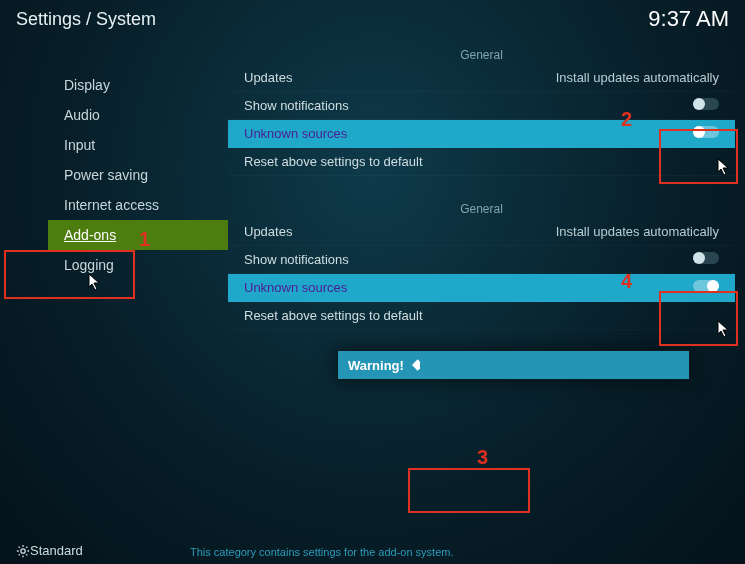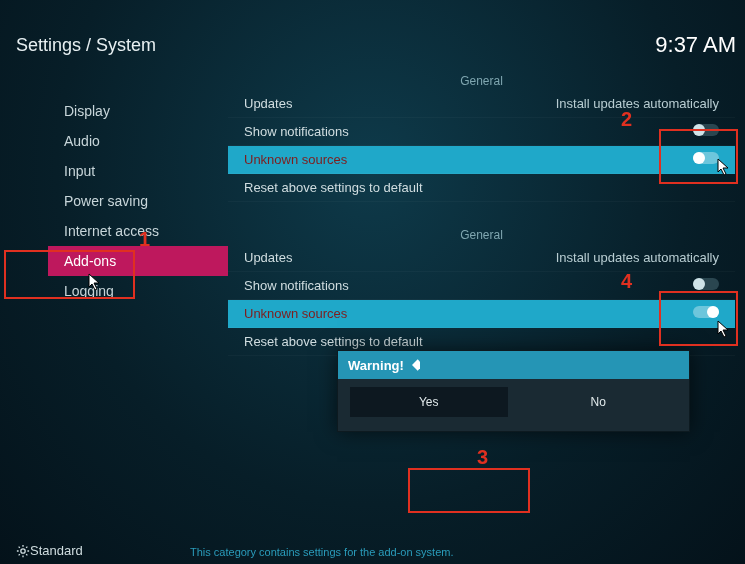--- a/index.html
+++ b/index.html
@@ -6,43 +6,43 @@
   body {
     width: 745px; height: 564px;
     background: radial-gradient(ellipse at 50% 30%, #0e3a4a 0%, #071e28 60%, #04121a 100%);
     font-family: Arial, sans-serif;
     color: #d0dde0;
     overflow: hidden;
     position: relative;
   }
   .header {
     display: flex; justify-content: space-between; align-items: center;
-    padding: 8px 9px 12px 16px;
+    padding: 8px 16px 12px 16px;
     height: 42px;
-    margin-top: 26px;
   }
   .header-title { font-size: 18px; color: #e8f0f2; }
   .header-time { font-size: 22px; color: #fff; font-weight: 300; }
   .main { display: flex; height: 500px; }
   .sidebar {
     width: 180px;
     padding-top: 28px;
     position: relative;
     margin-left: 48px;
   }
   .sidebar-item {
     padding: 7px 16px;
     font-size: 14px;
     color: #c8d6da;
     cursor: pointer;
     position: relative;
   }
   .sidebar-item.selected {
-    background: #be185d;
+    background: #4d7c0f;
     color: #fff;
+    text-decoration: underline;
   }
   .content {
     flex: 1;
     padding-right: 10px;
     position: relative;
   }
   .section-header {
     text-align: center;
     font-size: 12px;
     color: #7fa6b0;
@@ -50,21 +50,21 @@
     font-weight: normal;
   }
   .row {
     display: flex; justify-content: space-between; align-items: flex-start;
     padding: 6px 16px;
     font-size: 13px;
     border-bottom: 1px solid rgba(255,255,255,0.03);
     position: relative;
     min-height: 28px;
   }
-  .row.highlight { background: #1fa8c9; color: #7f1d1d; }
+  .row.highlight { background: #1fa8c9; color: #4c1d95; }
   .row-label { color: inherit; }
   .row-value { color: #b8cdd2; font-size: 13px; }
   .toggle {
     width: 26px; height: 12px;
     background: #2a4650;
     border-radius: 7px;
     position: relative;
   }
   .toggle .knob {
     width: 12px; height: 12px; border-radius: 50%;
@@ -215,24 +215,20 @@
 
 <div class="dialog">
   <div class="dialog-header">
     <span>Warning!</span>
     <span class="kodi-icon">
       <svg viewBox="0 0 16 16">
           <rect x="8" y="0" width="8" height="8" transform="rotate(45 8 8)" fill="#fff"></rect>
         </svg>
     </span>
   </div>
-  <div class="dialog-buttons">
-    <div class="dialog-btn primary">Yes</div>
-    <div class="dialog-btn">No</div>
-  </div>
 </div>
 
 <div class="footer">
   <span class="gear-icon">
     <svg viewBox="0 0 16 16">
         <circle cx="8" cy="8" r="2.5" fill="none" stroke="#d0dde0" stroke-width="1.5"></circle>
         <path d="M8 1v2M8 13v2M1 8h2M13 8h2M3 3l1.4 1.4M11.6 11.6L13 13M3 13l1.4-1.4M11.6 4.4L13 3" stroke="#d0dde0" stroke-width="1.5"></path>
       </svg>
   </span>
   <span>Standard</span>

